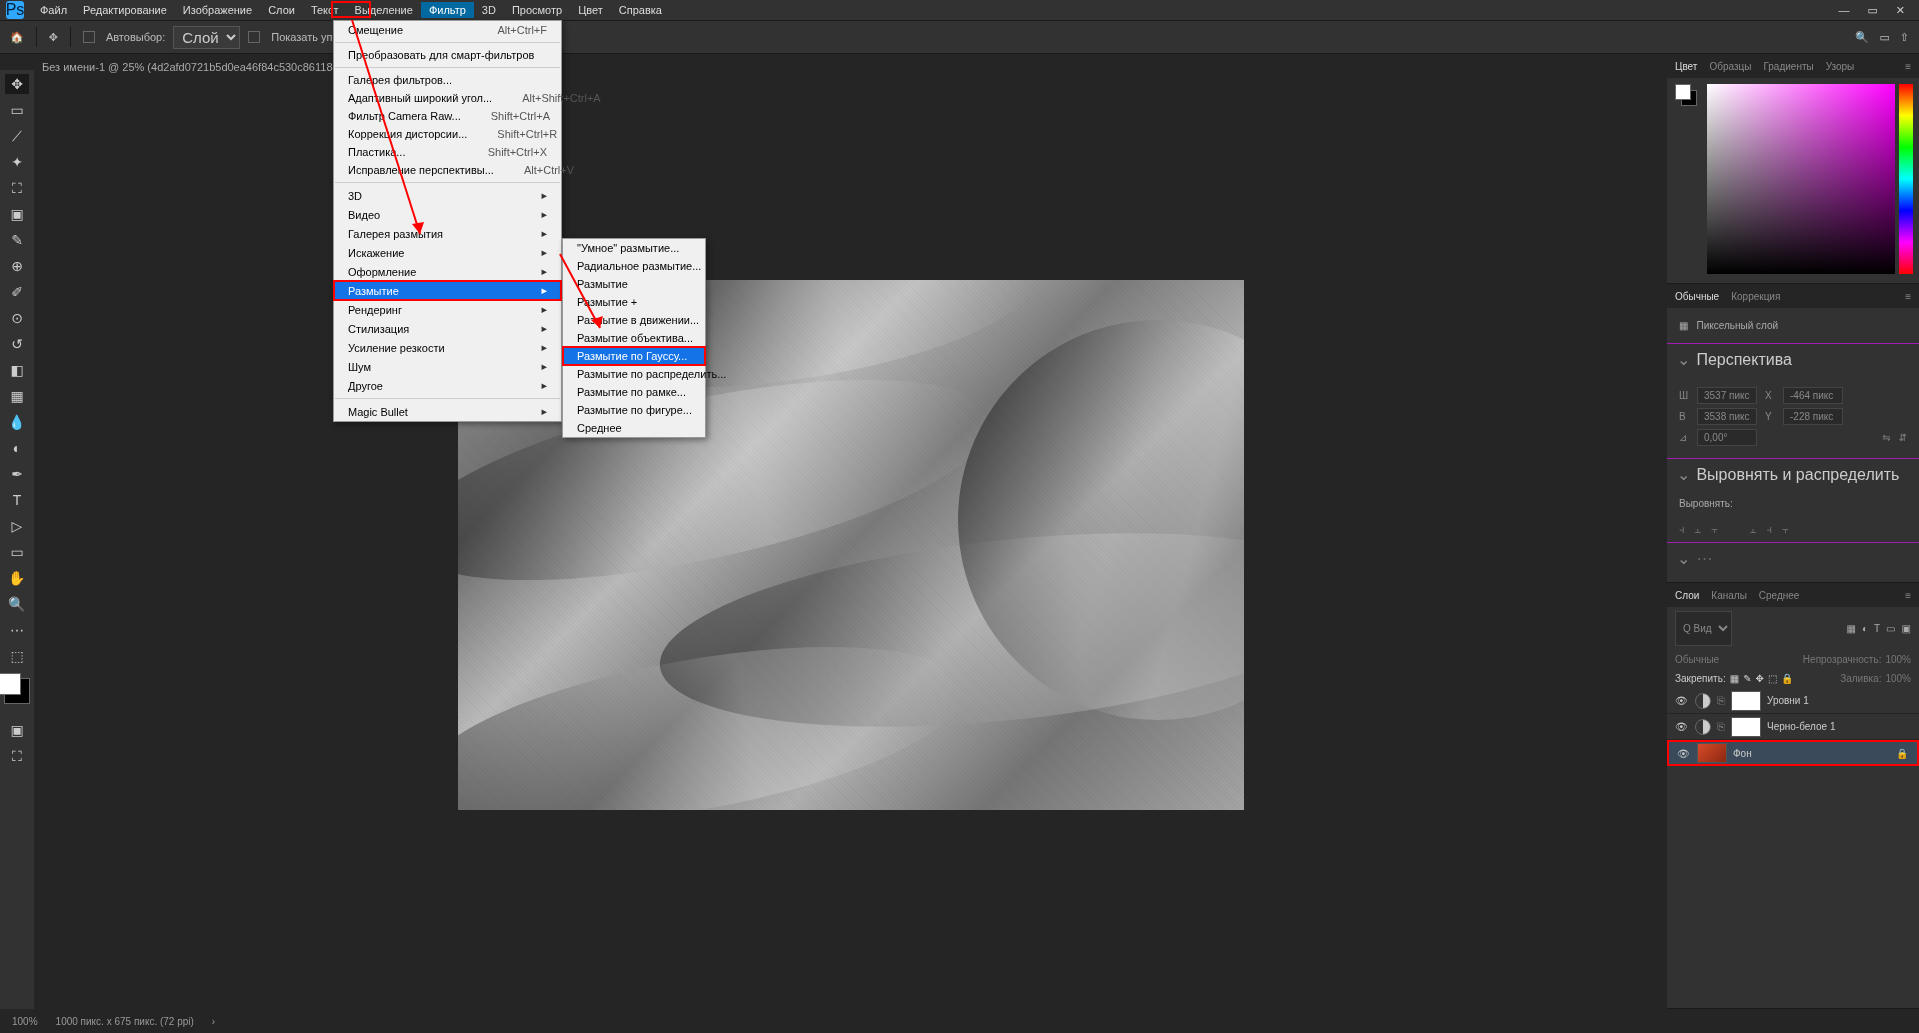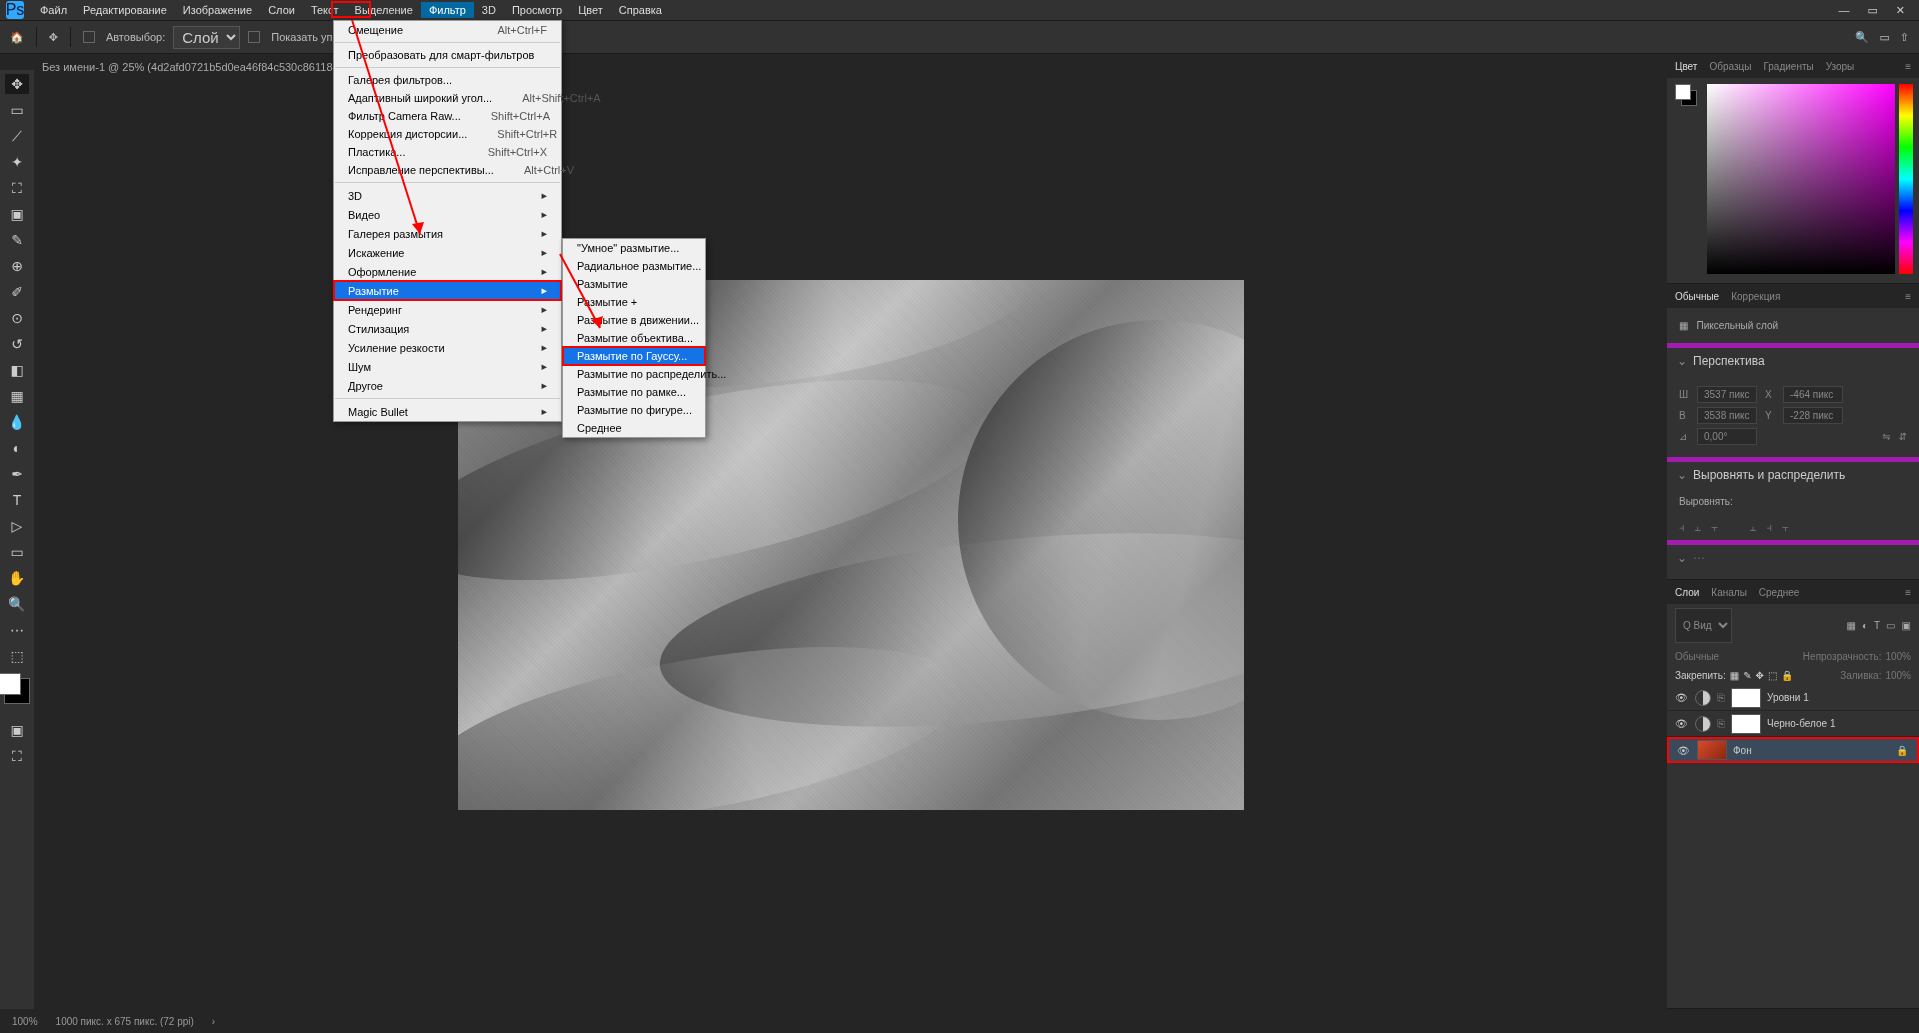--- a/index.html
+++ b/index.html
@@ -34,21 +34,21 @@
 .color-swatches{position:absolute;top:30px;left:8px;width:24px;height:24px}
 .color-swatches .fg{width:16px;height:16px;background:#fff;border:1px solid #666;position:absolute;top:0;left:0}
 .color-swatches .bg{width:16px;height:16px;background:#000;border:1px solid #666;position:absolute;top:6px;left:6px}
 .color-picker{position:absolute;top:30px;left:40px;width:188px;height:190px;background:linear-gradient(to bottom,rgba(0,0,0,0) 0%,#000 100%),linear-gradient(to right,#fff 0%,#ff00ff 100%)}
 .hue-bar{position:absolute;top:30px;right:6px;width:14px;height:190px;background:linear-gradient(to bottom,#ff0000,#ffff00,#00ff00,#00ffff,#0000ff,#ff00ff,#ff0000)}
 .props-panel{padding-bottom:8px}
 .props-body{padding:8px 12px;font-size:10px;color:#aaa}
 .props-body .row{display:flex;align-items:center;gap:8px;margin:4px 0}
 .props-body .field{background:#2a2a2a;border:1px solid #444;padding:2px 6px;color:#888;width:60px;font-size:10px}
 .props-body .lbl{color:#888;width:10px}
-.section-head{display:flex;align-items:center;padding:6px 10px;font-size:12px;color:#ccc;border-top:5px solid #a21caf}
+.section-head{display:flex;align-items:center;padding:6px 10px;font-size:16px;color:#ccc;border-top:1px solid #a21caf}
 .section-head::before{content:"⌄";margin-right:6px;color:#888}
 .align-icons{display:flex;gap:10px;padding:6px 12px;color:#777}
 .layers-panel{flex:1;display:flex;flex-direction:column}
 .layers-toolbar{display:flex;align-items:center;gap:4px;padding:4px 8px;font-size:10px}
 .layers-toolbar select,.layers-toolbar input{background:#2a2a2a;border:1px solid #444;color:#888;font-size:10px;padding:10px 3px}
 .layers-toolbar .icons{margin-left:auto;display:flex;gap:6px;color:#aaa}
 .layer-row{display:flex;align-items:center;height:26px;padding:0 8px;gap:6px;border-bottom:1px solid #252525;font-size:10px}
 .layer-row .eye{width:14px;color:#ccc}
 .layer-row .thumb{width:30px;height:20px;background:#fff;border:1px solid #555}
 .layer-row.selected{background:#3a4a5a;border:2px solid #ff0000}

